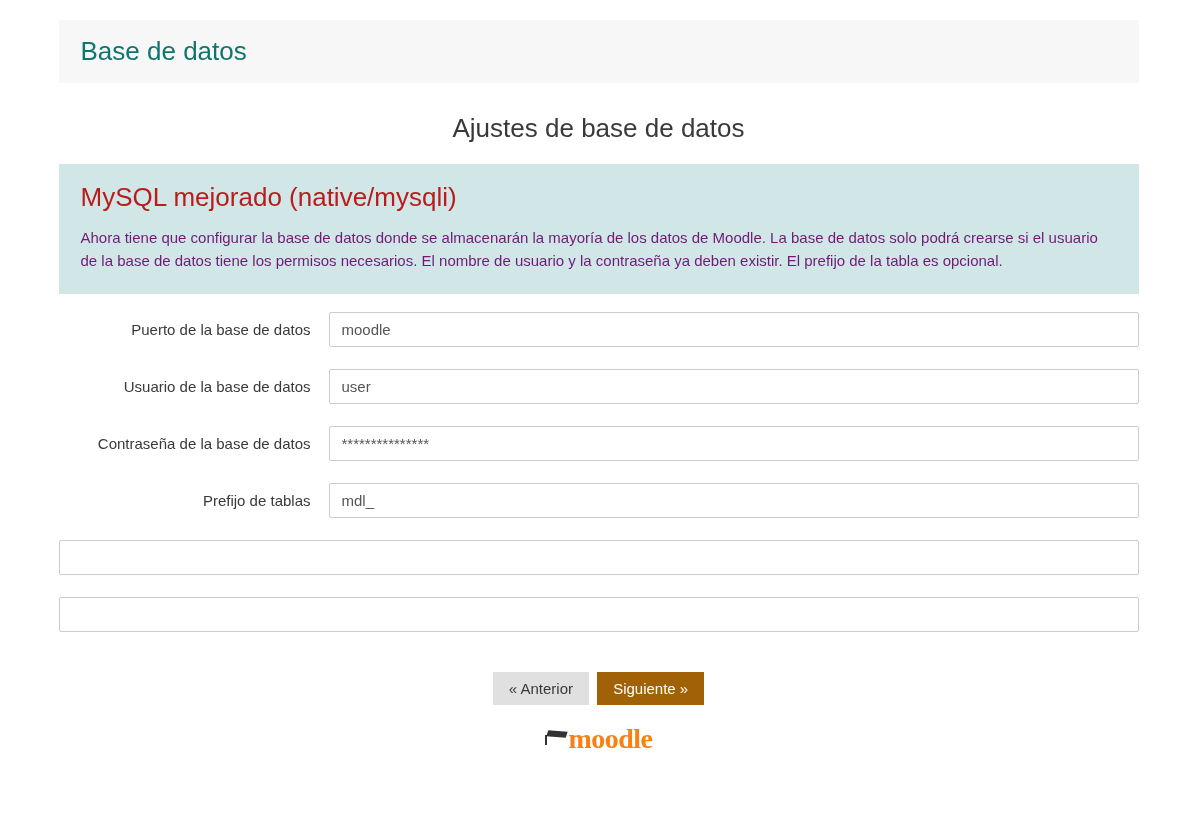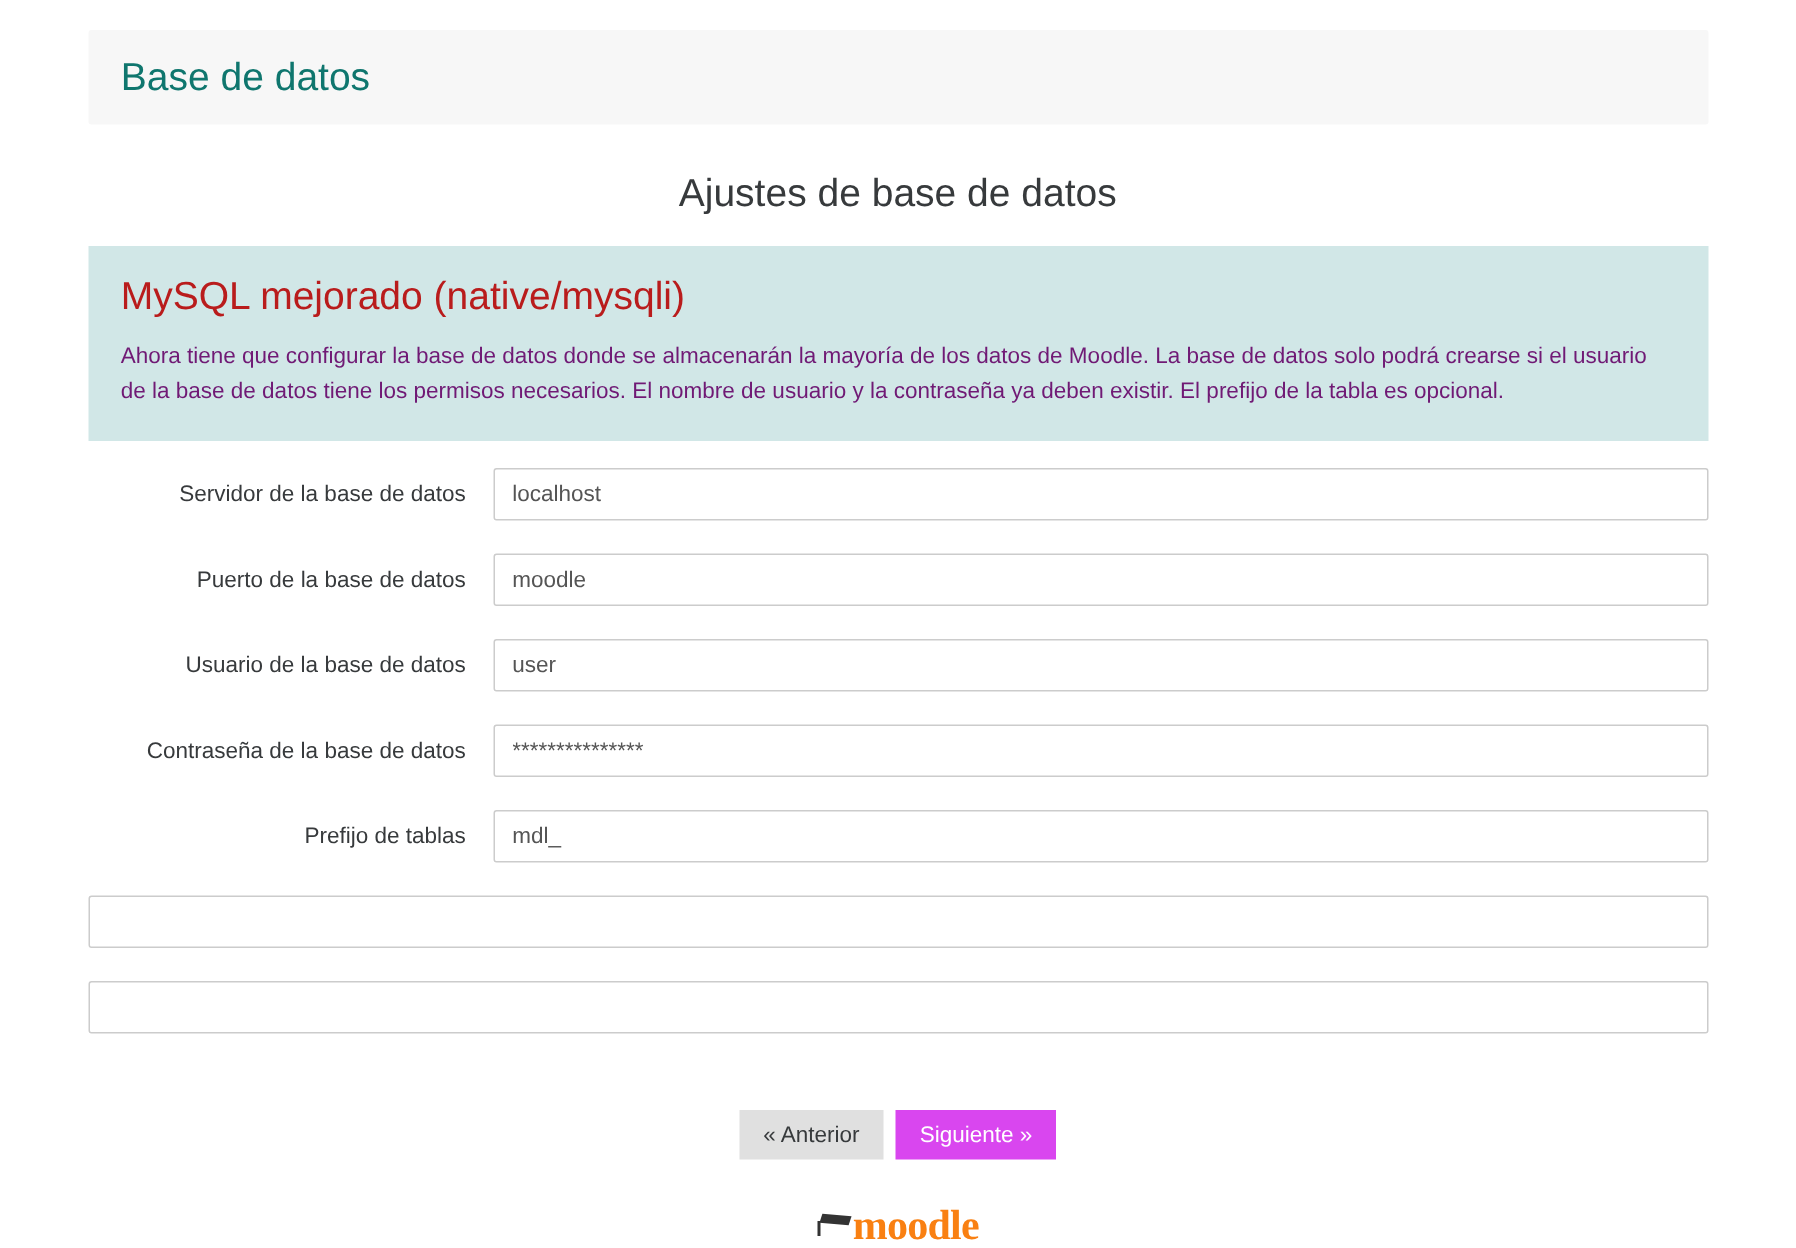--- a/index.html
+++ b/index.html
@@ -85,29 +85,29 @@
       text-align: center;
       margin: 40px 0 10px 0;
     }
     .btn {
       display: inline-block;
       padding: 8px 16px;
       font-size: 15px;
       border: none;
       cursor: pointer;
       font-family: inherit;
-      margin: 11px 2px;
+      margin: 0 2px;
       border-radius: 0;
     }
     .btn-prev {
       background: #e0e0e0;
       color: #373a3c;
     }
     .btn-next {
-      background: #d946ef;
+      background: #a16207;
       color: #fff;
     }
     .logo-row {
       text-align: center;
       margin: 18px 0 30px 0;
     }
     .moodle-logo {
       display: inline-flex;
       align-items: center;
       font-size: 28px;
@@ -152,26 +152,20 @@
 
   <h2 class="page-title">Ajustes de base de datos</h2>
 
   <div class="info-panel">
     <h2>MySQL mejorado (native/mysqli)</h2>
     <p>Ahora tiene que configurar la base de datos donde se almacenarán la mayoría de los datos de Moodle. La base de datos solo podrá crearse si el usuario de la base de datos tiene los permisos necesarios. El nombre de usuario y la contraseña ya deben existir. El prefijo de la tabla es opcional.</p>
   </div>
 
   <div class="form-area">
 
-    <div class="form-row">
-      <div class="form-label">Servidor de la base de datos</div>
-      <div class="form-input-wrap">
-        <input class="form-input" type="text" value="localhost" style="">
-      </div>
-    </div>
 
     <div class="form-row">
       <div class="form-label">Puerto de la base de datos</div>
       <div class="form-input-wrap">
         <input class="form-input" type="text" value="moodle" style="">
       </div>
     </div>
 
     <div class="form-row">
       <div class="form-label">Usuario de la base de datos</div>

